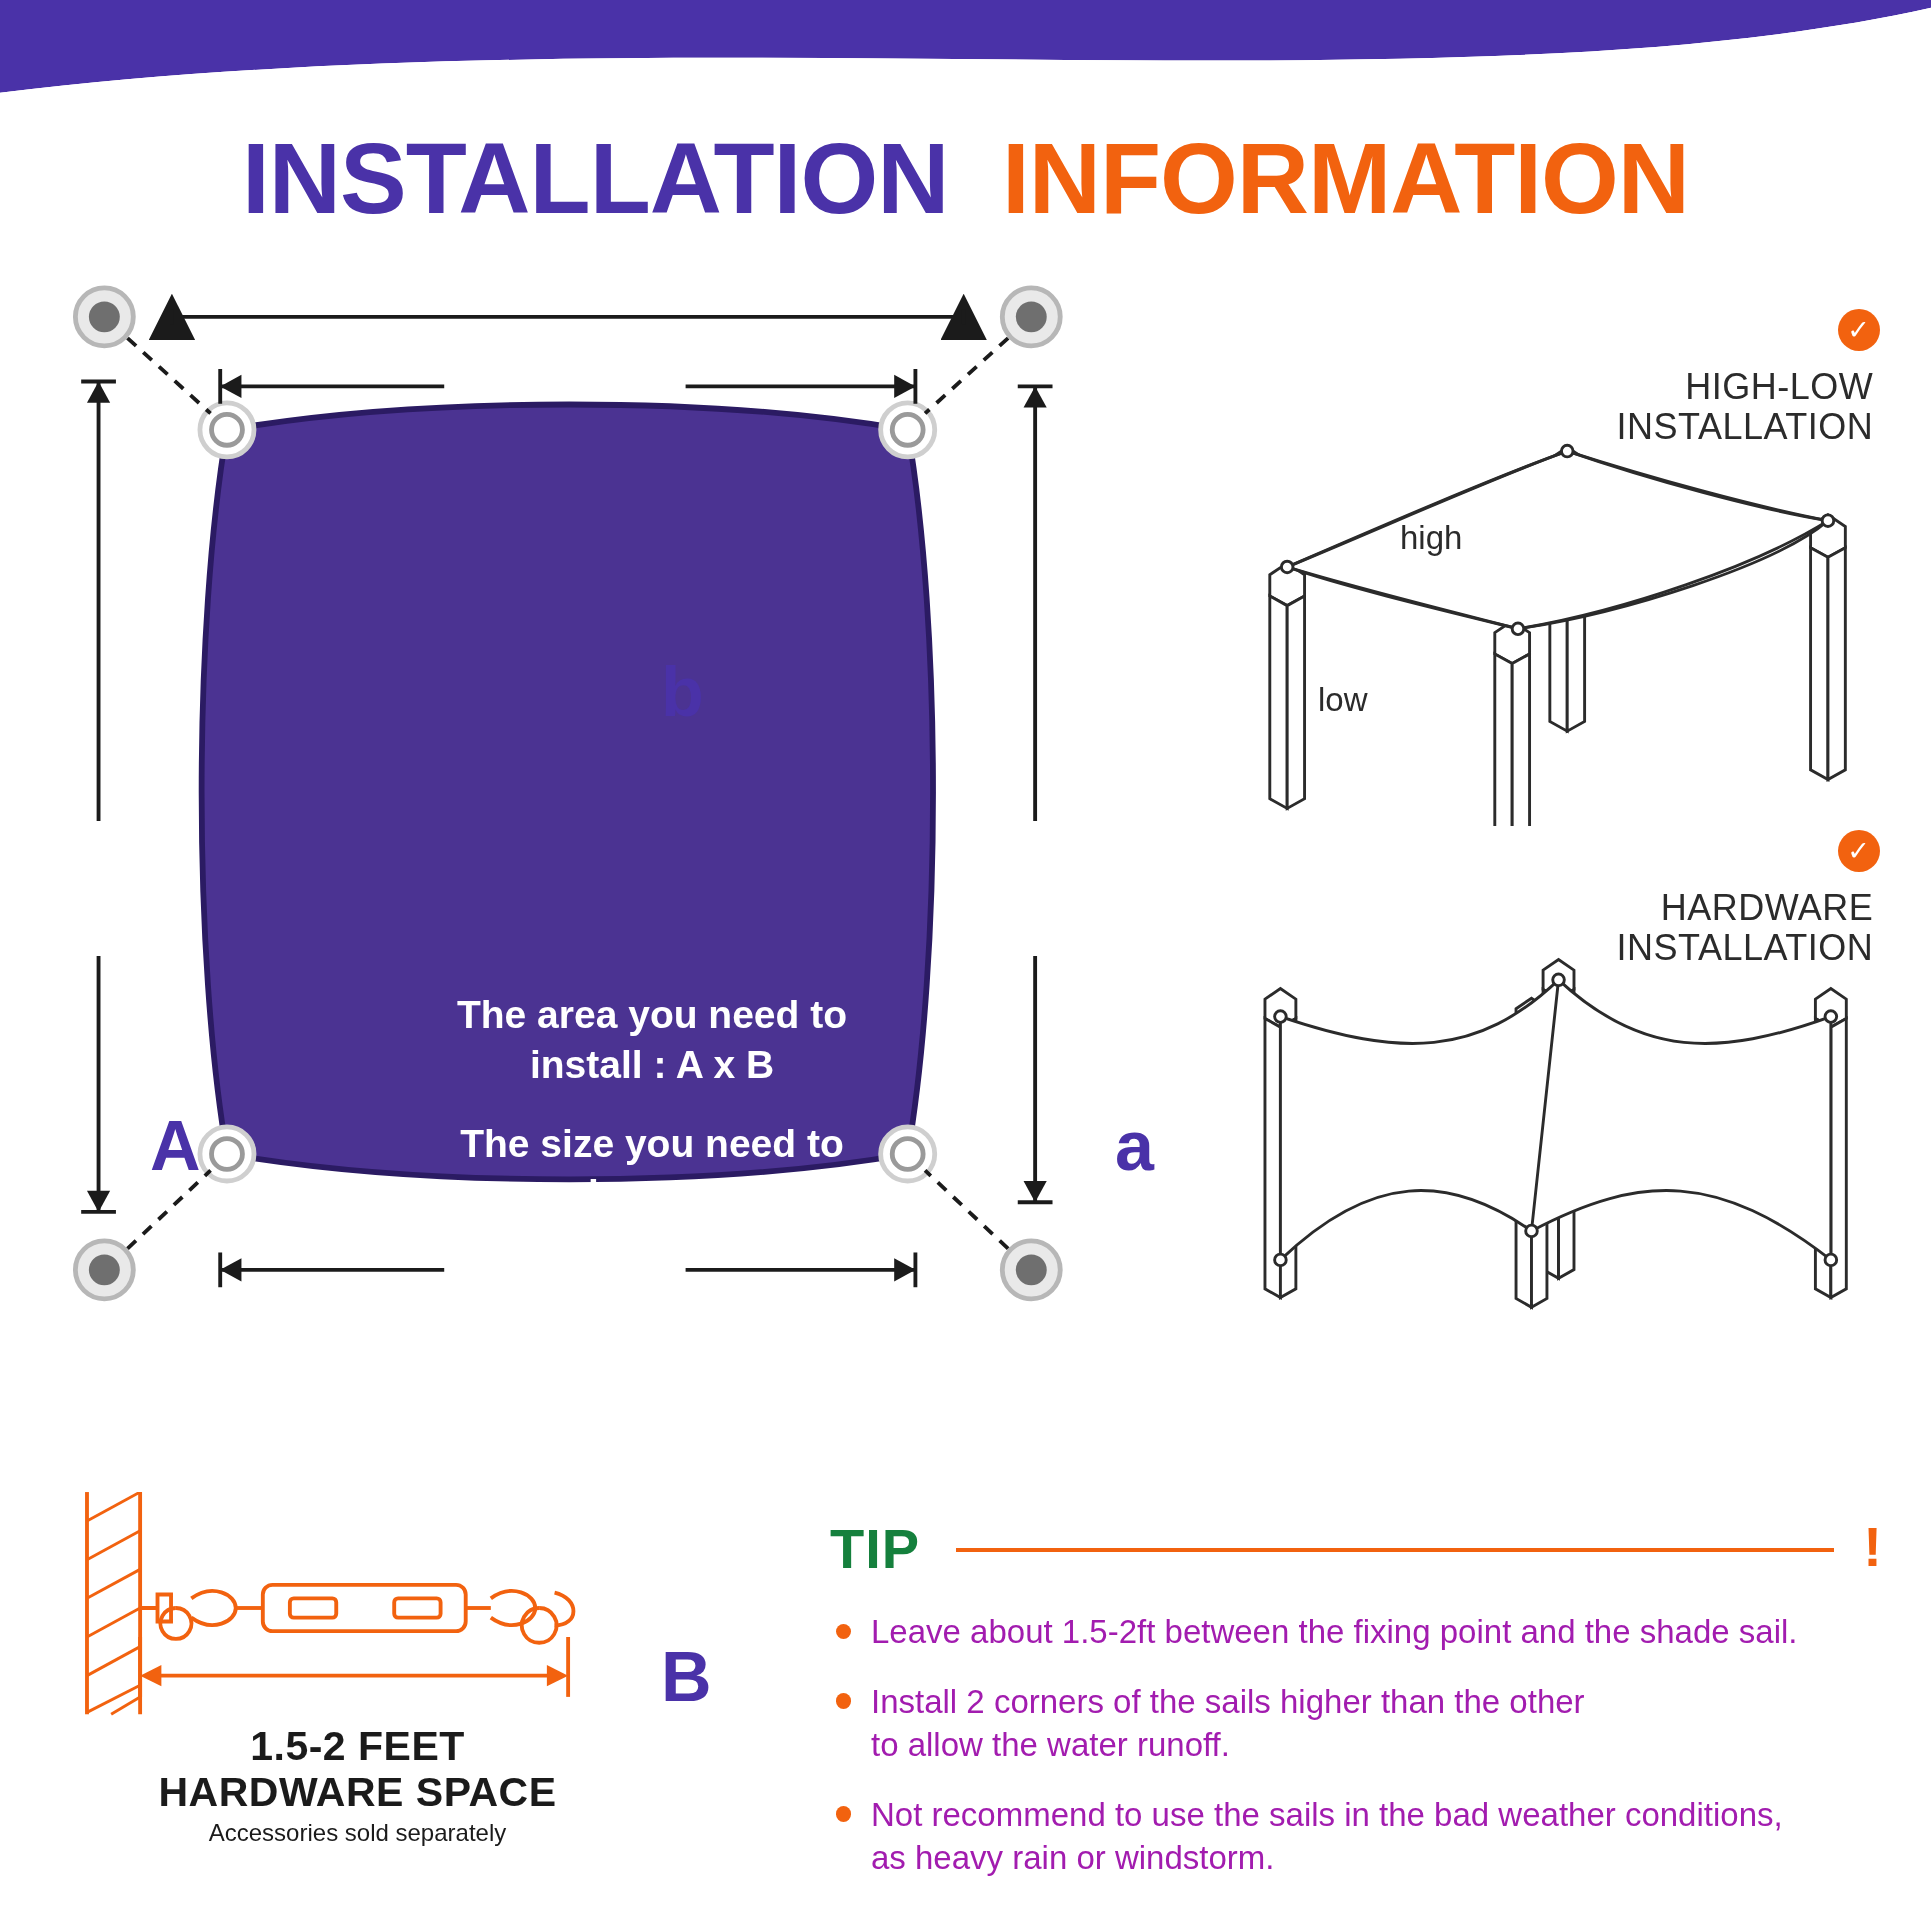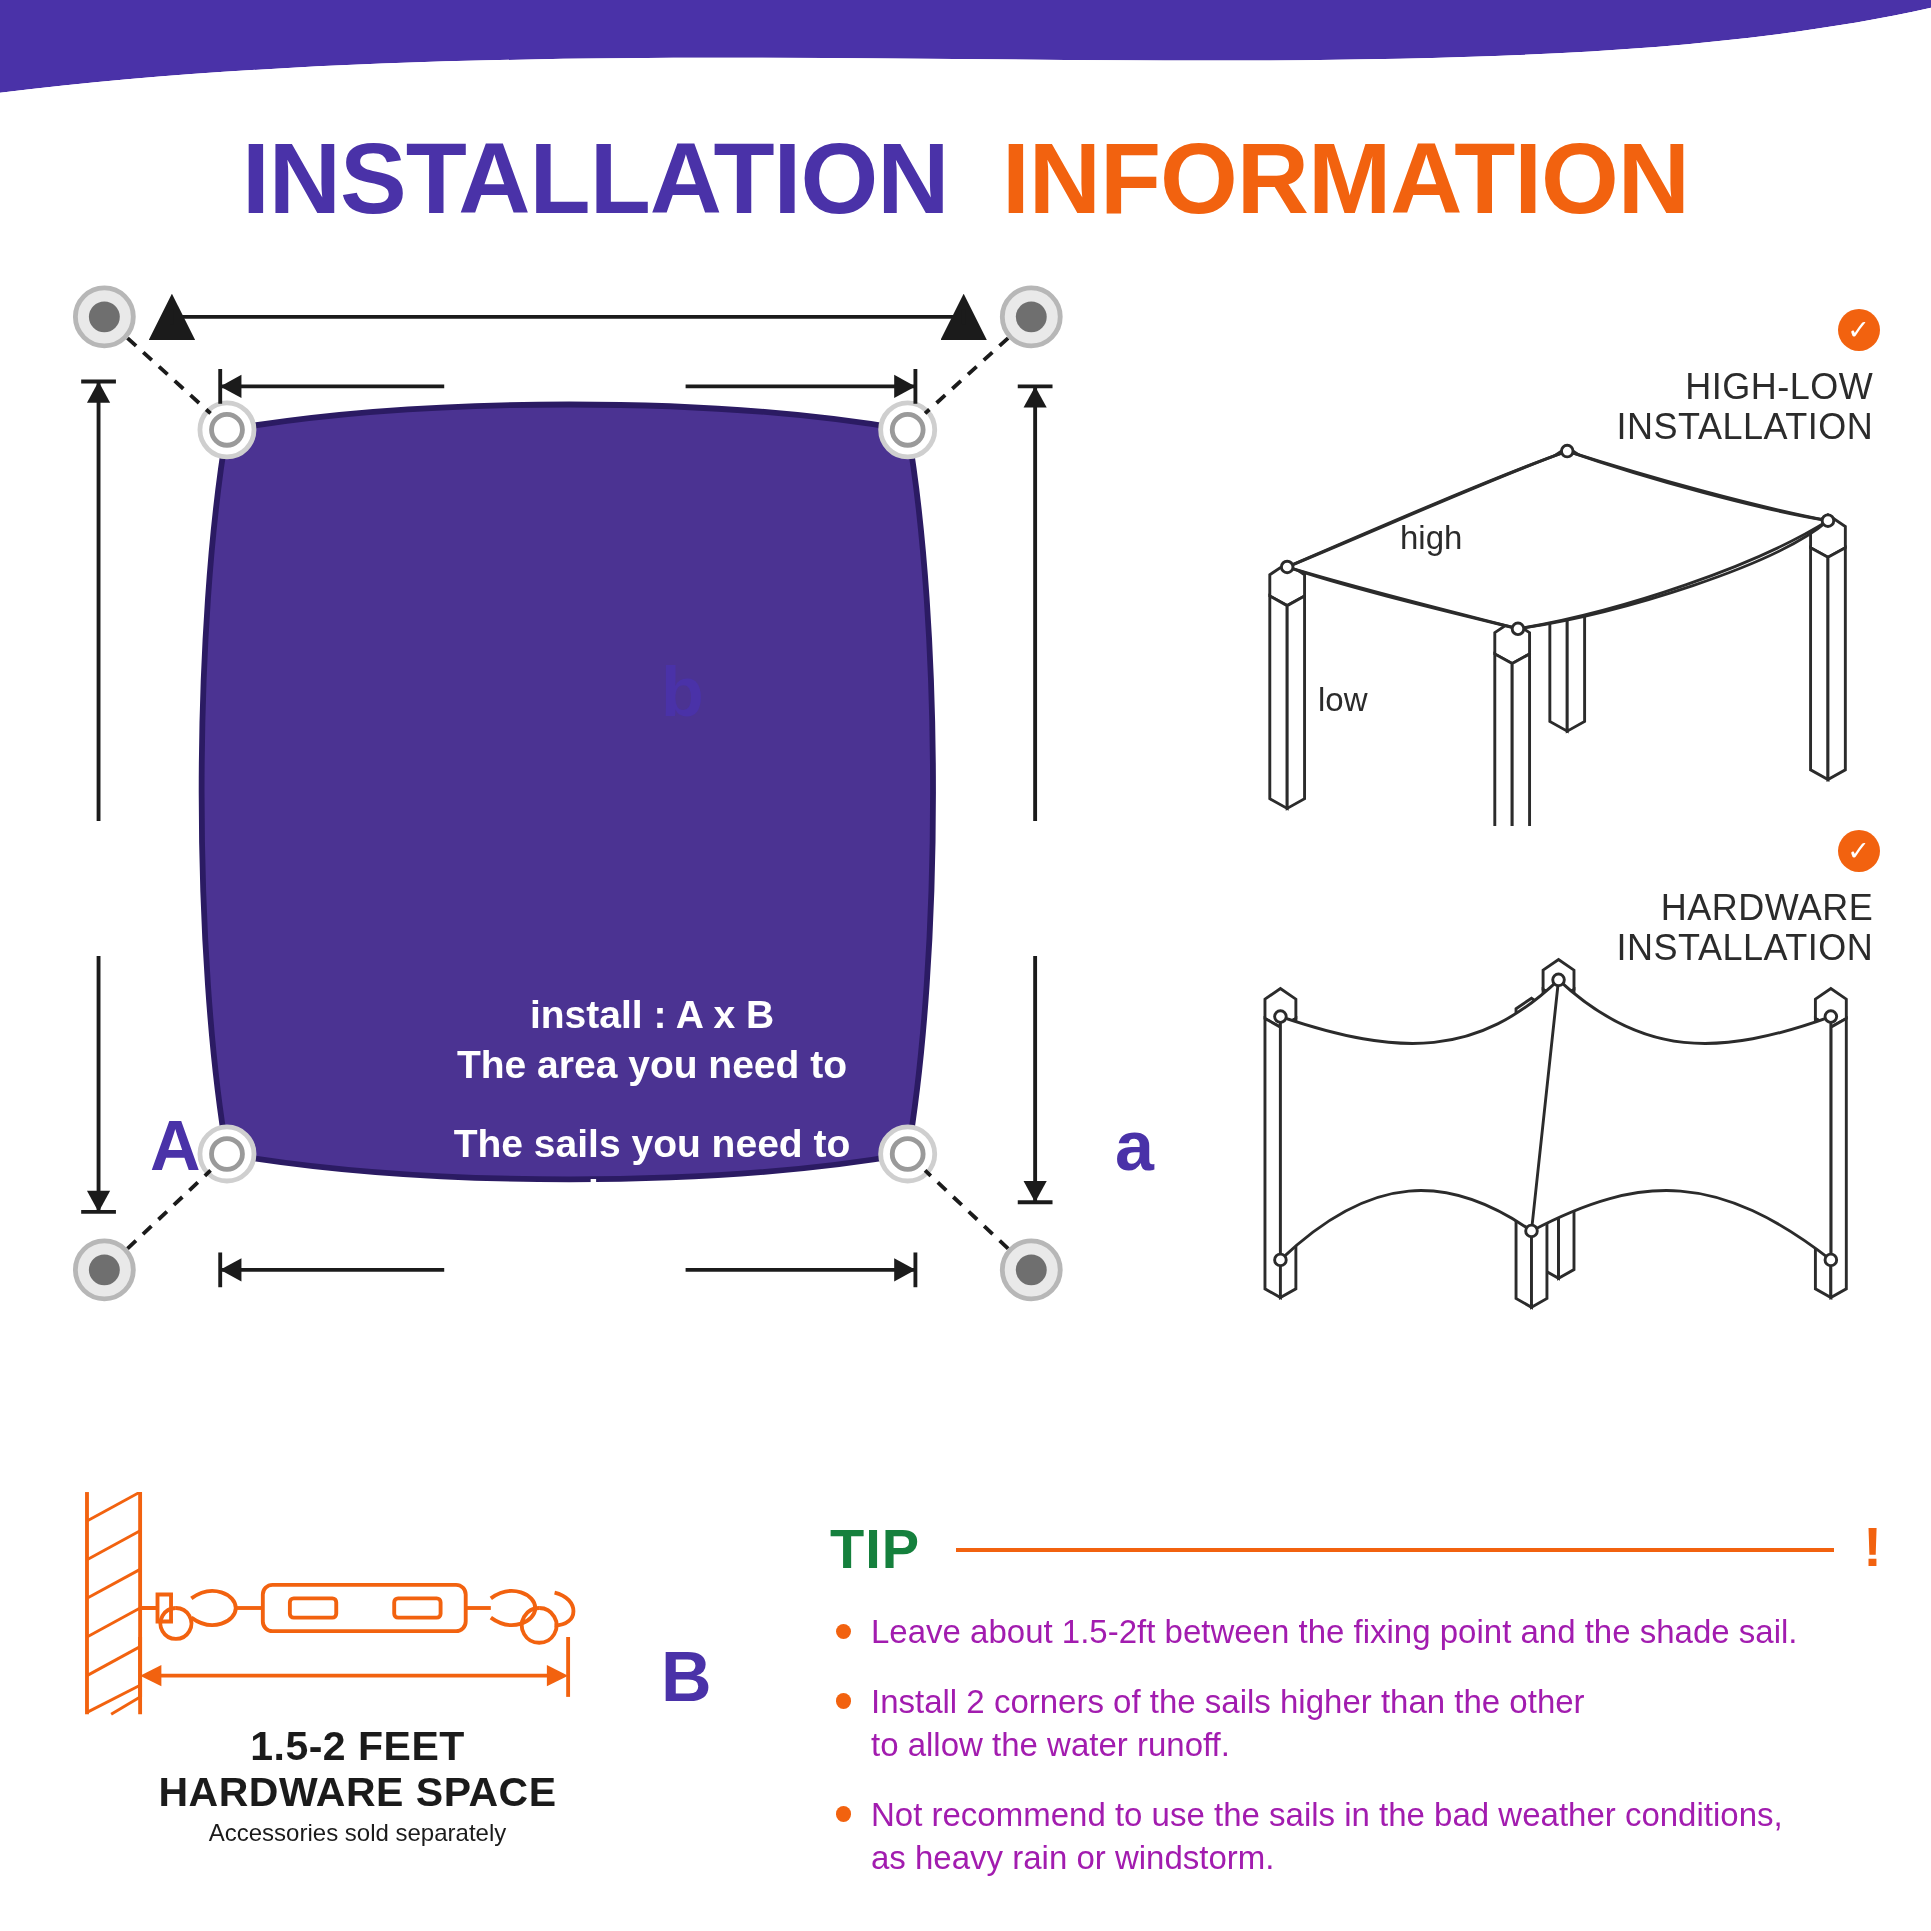--- a/index.html
+++ b/index.html
@@ -189,24 +189,24 @@
         <line x1="168" y1="1025" x2="400" y2="1025"></line>
         <line x1="650" y1="1025" x2="888" y2="1025"></line>
         <line x1="168" y1="1007" x2="168" y2="1043"></line>
         <line x1="888" y1="1007" x2="888" y2="1043"></line>
         <path d="M168,1025 l22,-12 v24 z" fill="#1b1b1b" stroke="none"></path>
         <path d="M888,1025 l-22,-12 v24 z" fill="#1b1b1b" stroke="none"></path>
       </g>
     </svg>
 
     <div class="sail-text">
+      <div>The area you need to</div>
       <div>install : A x B</div>
-      <div>The area you need to</div>
       <span class="gap"></span>
-      <div>The sails you need to</div>
+      <div>The size you need to</div>
       <div>purchase : a x b</div>
     </div>
 
     <div class="lbl lbl-A">A</div>
     <div class="lbl lbl-B">B</div>
     <div class="lbl lbl-a">a</div>
     <div class="lbl lbl-b">b</div>
   </div>
 
   <div class="rightcol">

